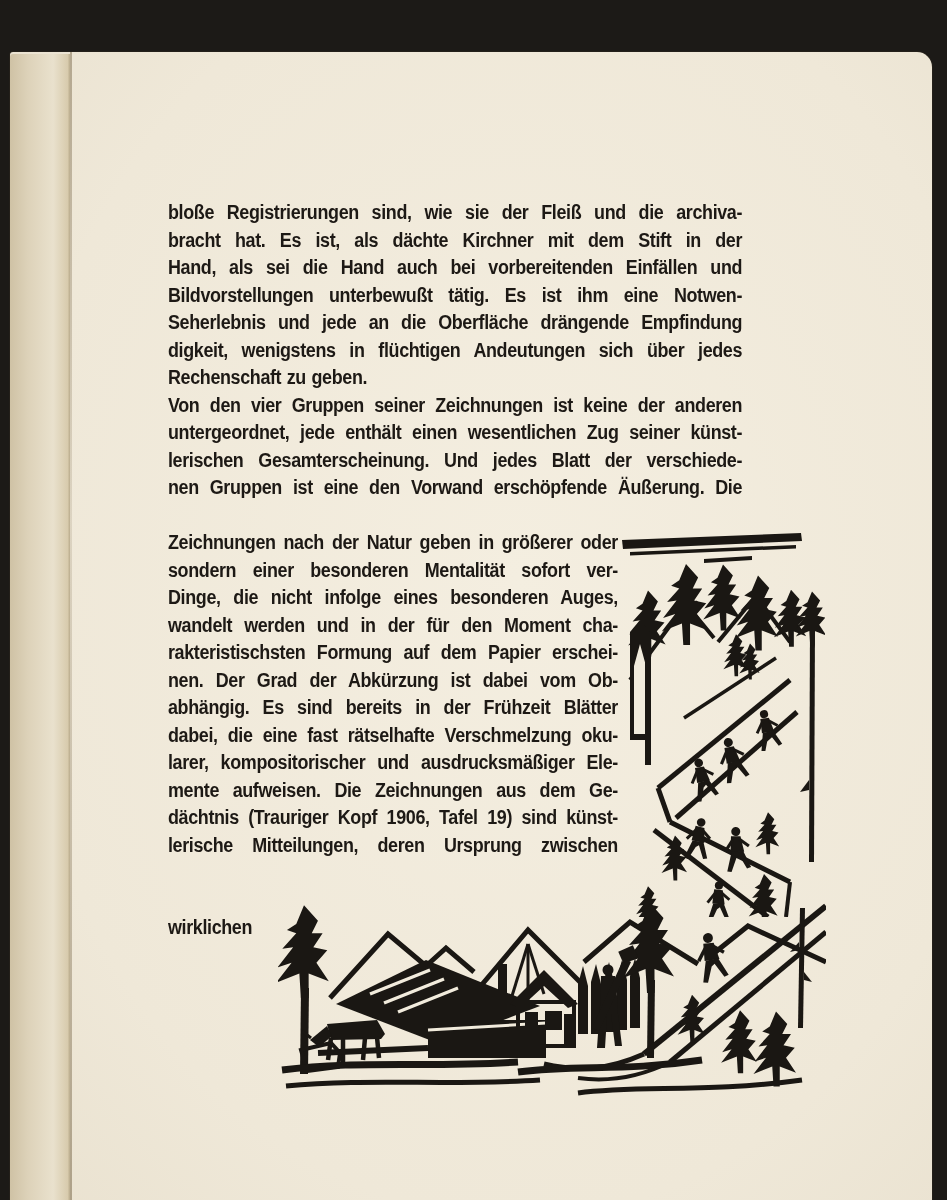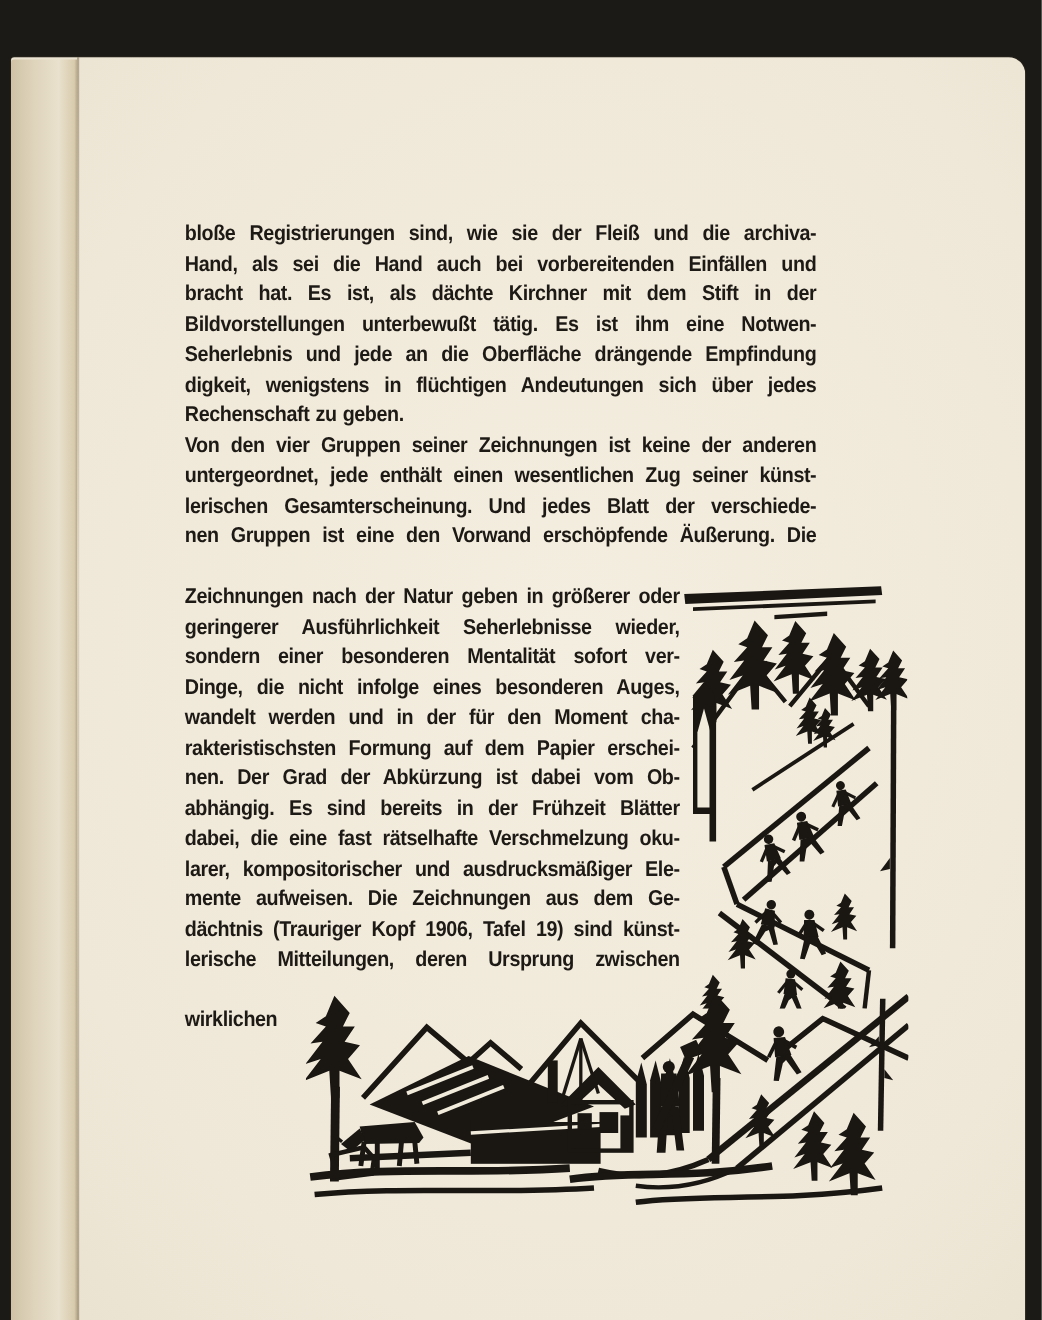--- a/index.html
+++ b/index.html
@@ -59,35 +59,34 @@
 </head>
 <body>
 
 <div class="page">
   <div class="fore-edge"></div>
   <div class="edge-crease"></div>
   <div class="corner-curl"></div>
 
   <div class="textcol sec-full">
     <div class="line"><span>bloße Registrierungen sind, wie sie der Fleiß und die archiva-</span></div>
+    <div class="line"><span>bracht hat. Es ist, als dächte Kirchner mit dem Stift in der</span></div>
     <div class="line"><span>Hand, als sei die Hand auch bei vorbereitenden Einfällen und</span></div>
-    <div class="line"><span>bracht hat. Es ist, als dächte Kirchner mit dem Stift in der</span></div>
     <div class="line"><span>Bildvorstellungen unterbewußt tätig. Es ist ihm eine Notwen-</span></div>
     <div class="line"><span>Seherlebnis und jede an die Oberfläche drängende Empfindung</span></div>
     <div class="line"><span>digkeit, wenigstens in flüchtigen Andeutungen sich über jedes</span></div>
     <div class="line left"><span>Rechenschaft zu geben.</span></div>
     <div class="line"><span>Von den vier Gruppen seiner Zeichnungen ist keine der anderen</span></div>
     <div class="line"><span>untergeordnet, jede enthält einen wesentlichen Zug seiner künst-</span></div>
     <div class="line"><span>lerischen Gesamterscheinung. Und jedes Blatt der verschiede-</span></div>
     <div class="line"><span>nen Gruppen ist eine den Vorwand erschöpfende Äußerung. Die</span></div>
   </div>
 
   <div class="textcol sec-narrow" style="top:477px;width:450px;">
     <div class="line"><span>Zeichnungen nach der Natur geben in größerer oder</span></div>
-    <div class="line"><span>geringerer Ausführlichkeit Seherlebnisse wieder,</span></div>
     <div class="line"><span>sondern einer besonderen Mentalität sofort ver-</span></div>
     <div class="line"><span>Dinge, die nicht infolge eines besonderen Auges,</span></div>
     <div class="line"><span>wandelt werden und in der für den Moment cha-</span></div>
     <div class="line"><span>rakteristischsten Formung auf dem Papier erschei-</span></div>
     <div class="line"><span>nen. Der Grad der Abkürzung ist dabei vom Ob-</span></div>
     <div class="line"><span>abhängig. Es sind bereits in der Frühzeit Blätter</span></div>
     <div class="line"><span>dabei, die eine fast rätselhafte Verschmelzung oku-</span></div>
     <div class="line"><span>larer, kompositorischer und ausdrucksmäßiger Ele-</span></div>
     <div class="line"><span>mente aufweisen. Die Zeichnungen aus dem Ge-</span></div>
     <div class="line"><span>dächtnis (Trauriger Kopf 1906, Tafel 19) sind künst-</span></div>

